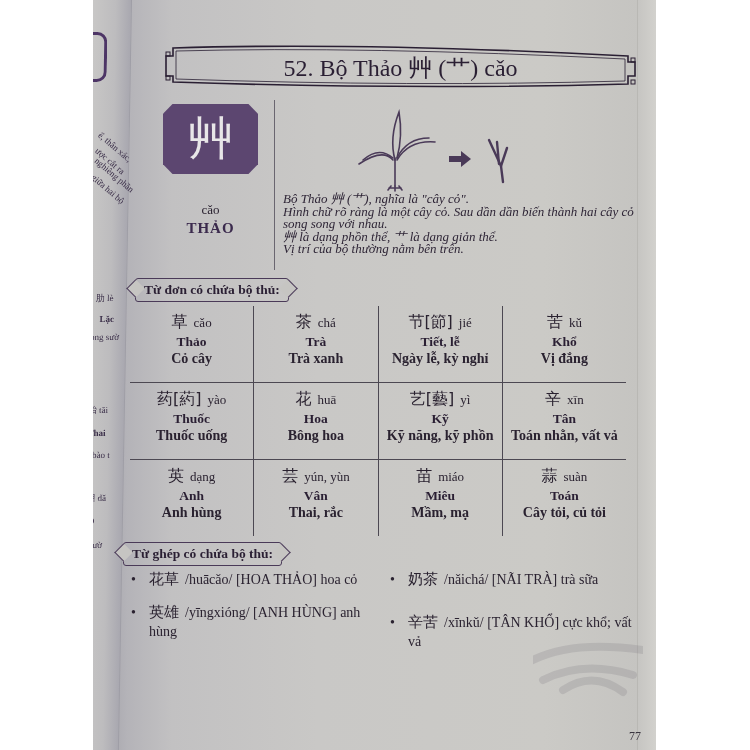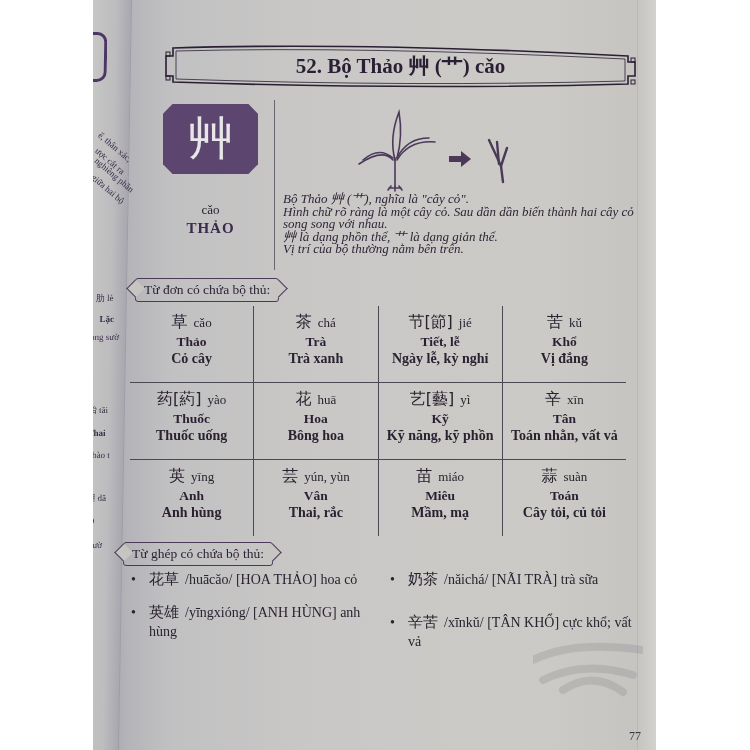--- a/index.html
+++ b/index.html
@@ -4,29 +4,29 @@
 <style>
   html, body { margin:0; padding:0; }
   body { width:750px; height:750px; background:#ffffff; position:relative; overflow:hidden; font-family:"Liberation Serif", serif; color:#2a2230; }
   .photo { position:absolute; left:93px; top:0; width:563px; height:750px; background:linear-gradient(90deg,#9c9ba4 0%,#b4b3b8 6%,#c2c1c2 14%,#c9c8c6 40%,#cbcac6 80%,#c4c3c0 100%); overflow:hidden; }
   .facing { position:absolute; left:0; top:0; width:38px; height:750px; background:linear-gradient(90deg,#c8c7c6 0%,#bdbcbe 60%,#a9a8b0 100%); border-right:1px solid #9f9ea6; transform:skewX(-1deg); transform-origin:top left; }
   .facing .frag { position:absolute; left:2px; font-size:9px; color:#3a2e48; white-space:nowrap; }
   .facing .arc { position:absolute; left:-6px; top:32px; width:18px; height:44px; border:3px solid #4d3566; border-left:none; border-radius:0 10px 10px 0; }
   .page-edge { position:absolute; right:0; top:0; width:18px; height:750px; background:linear-gradient(90deg,#c6c5c2,#d2d1cd); border-left:1px solid #b9b8b4; }
   .title-banner { position:absolute; left:70px; top:42px; width:475px; height:48px; }
   .title-banner svg { position:absolute; left:0; top:0; }
-  .title-text { position:absolute; left:0; top:10px; width:475px; text-align:center; font-weight:bold; font-size:21px; color:#2a1f33; }
+  .title-text { position:absolute; left:0; top:10px; width:475px; text-align:center; font-weight:normal; font-size:24px; color:#2a1f33; }
   .radical-box { position:absolute; left:70px; top:104px; width:95px; height:70px; background:#5c4670; clip-path:polygon(10% 0,90% 0,100% 14%,100% 86%,90% 100%,10% 100%,0 86%,0 14%); display:flex; align-items:center; justify-content:center; color:#e8e6e8; font-size:46px; font-family:"DejaVu Sans", sans-serif; }
   .radical-pinyin { position:absolute; left:70px; top:202px; width:95px; text-align:center; font-size:13px; }
   .radical-name { position:absolute; left:70px; top:220px; width:95px; text-align:center; font-size:15px; font-weight:bold; letter-spacing:1px; color:#3b2a4d; }
   .vline { position:absolute; left:181px; top:100px; width:1px; height:170px; background:#6a6670; }
   .evolution { position:absolute; left:262px; top:108px; }
   .desc { position:absolute; left:190px; top:193px; width:360px; font-style:italic; font-size:13px; line-height:12.5px; color:#2e2536; }
   .desc p { margin:0; }
-  .sec-label { position:absolute; height:22px; font-weight:normal; font-size:13.5px; color:#2a1f33; display:flex; align-items:center; padding:0 8px; border:1.5px solid #4a3a58; border-radius:3px; }
+  .sec-label { position:absolute; height:22px; font-weight:bold; font-size:13.5px; color:#2a1f33; display:flex; align-items:center; padding:0 8px; border:1.5px solid #4a3a58; border-radius:3px; }
   .sec-label::before, .sec-label::after { content:""; position:absolute; top:3px; width:12px; height:12px; border:1.5px solid #4a3a58; transform:rotate(45deg); background:#c6c5c2; }
   .sec-label::before { left:-7px; border-right:none; border-top:none; }
   .sec-label::after { right:-7px; border-left:none; border-bottom:none; }
   .sec-label span { position:relative; z-index:2; }
   .grid { position:absolute; left:37px; top:306px; width:496px; }
   .grid-row { display:flex; height:76px; border-bottom:1px solid #4c4852; }
   .grid-row:last-child { border-bottom:none; }
   .cell { flex:1; text-align:center; border-left:1px solid #4c4852; padding-top:6px; box-sizing:border-box; }
   .cell:first-child { border-left:none; }
   .cell .hz { font-size:16px; font-family:"DejaVu Sans", sans-serif; }
@@ -157,21 +157,21 @@
           <div class="mean">Kỹ năng, kỹ phồn</div>
         </div>
       <div class="cell">
           <div><span class="hz">辛</span><span class="py">xīn</span></div>
           <div class="vn">Tân</div>
           <div class="mean">Toán nhằn, vất vả</div>
         </div>
     </div>
     <div class="grid-row">
       <div class="cell">
-          <div><span class="hz">英</span><span class="py">yīng</span></div>
+          <div><span class="hz">英</span><span class="py">dạng</span></div>
           <div class="vn">Anh</div>
           <div class="mean">Anh hùng</div>
         </div>
       <div class="cell">
           <div><span class="hz">芸</span><span class="py">yún, yùn</span></div>
           <div class="vn">Vân</div>
           <div class="mean">Thai, rắc</div>
         </div>
       <div class="cell">
           <div><span class="hz">苗</span><span class="py">miáo</span></div>

